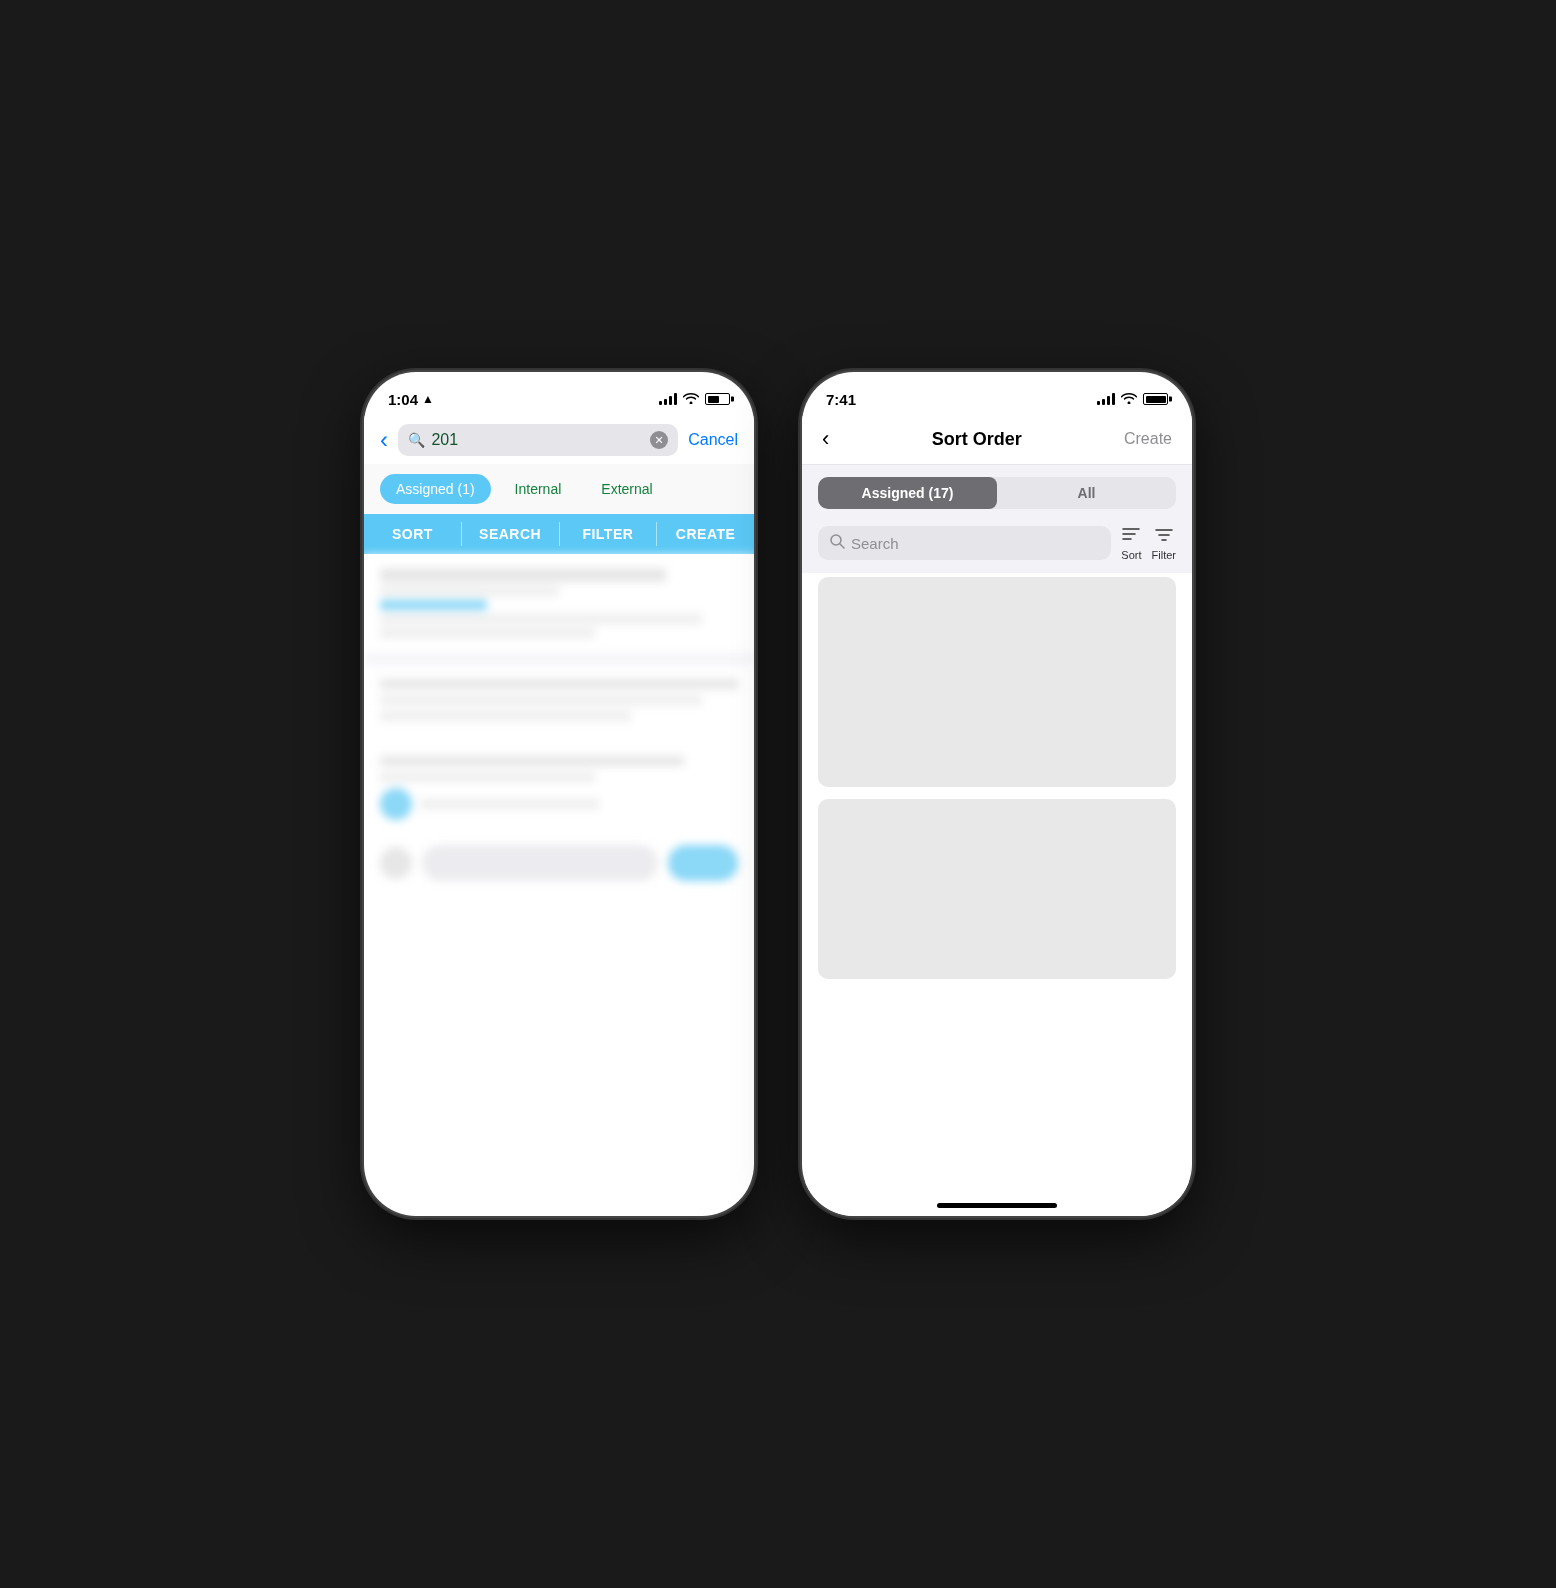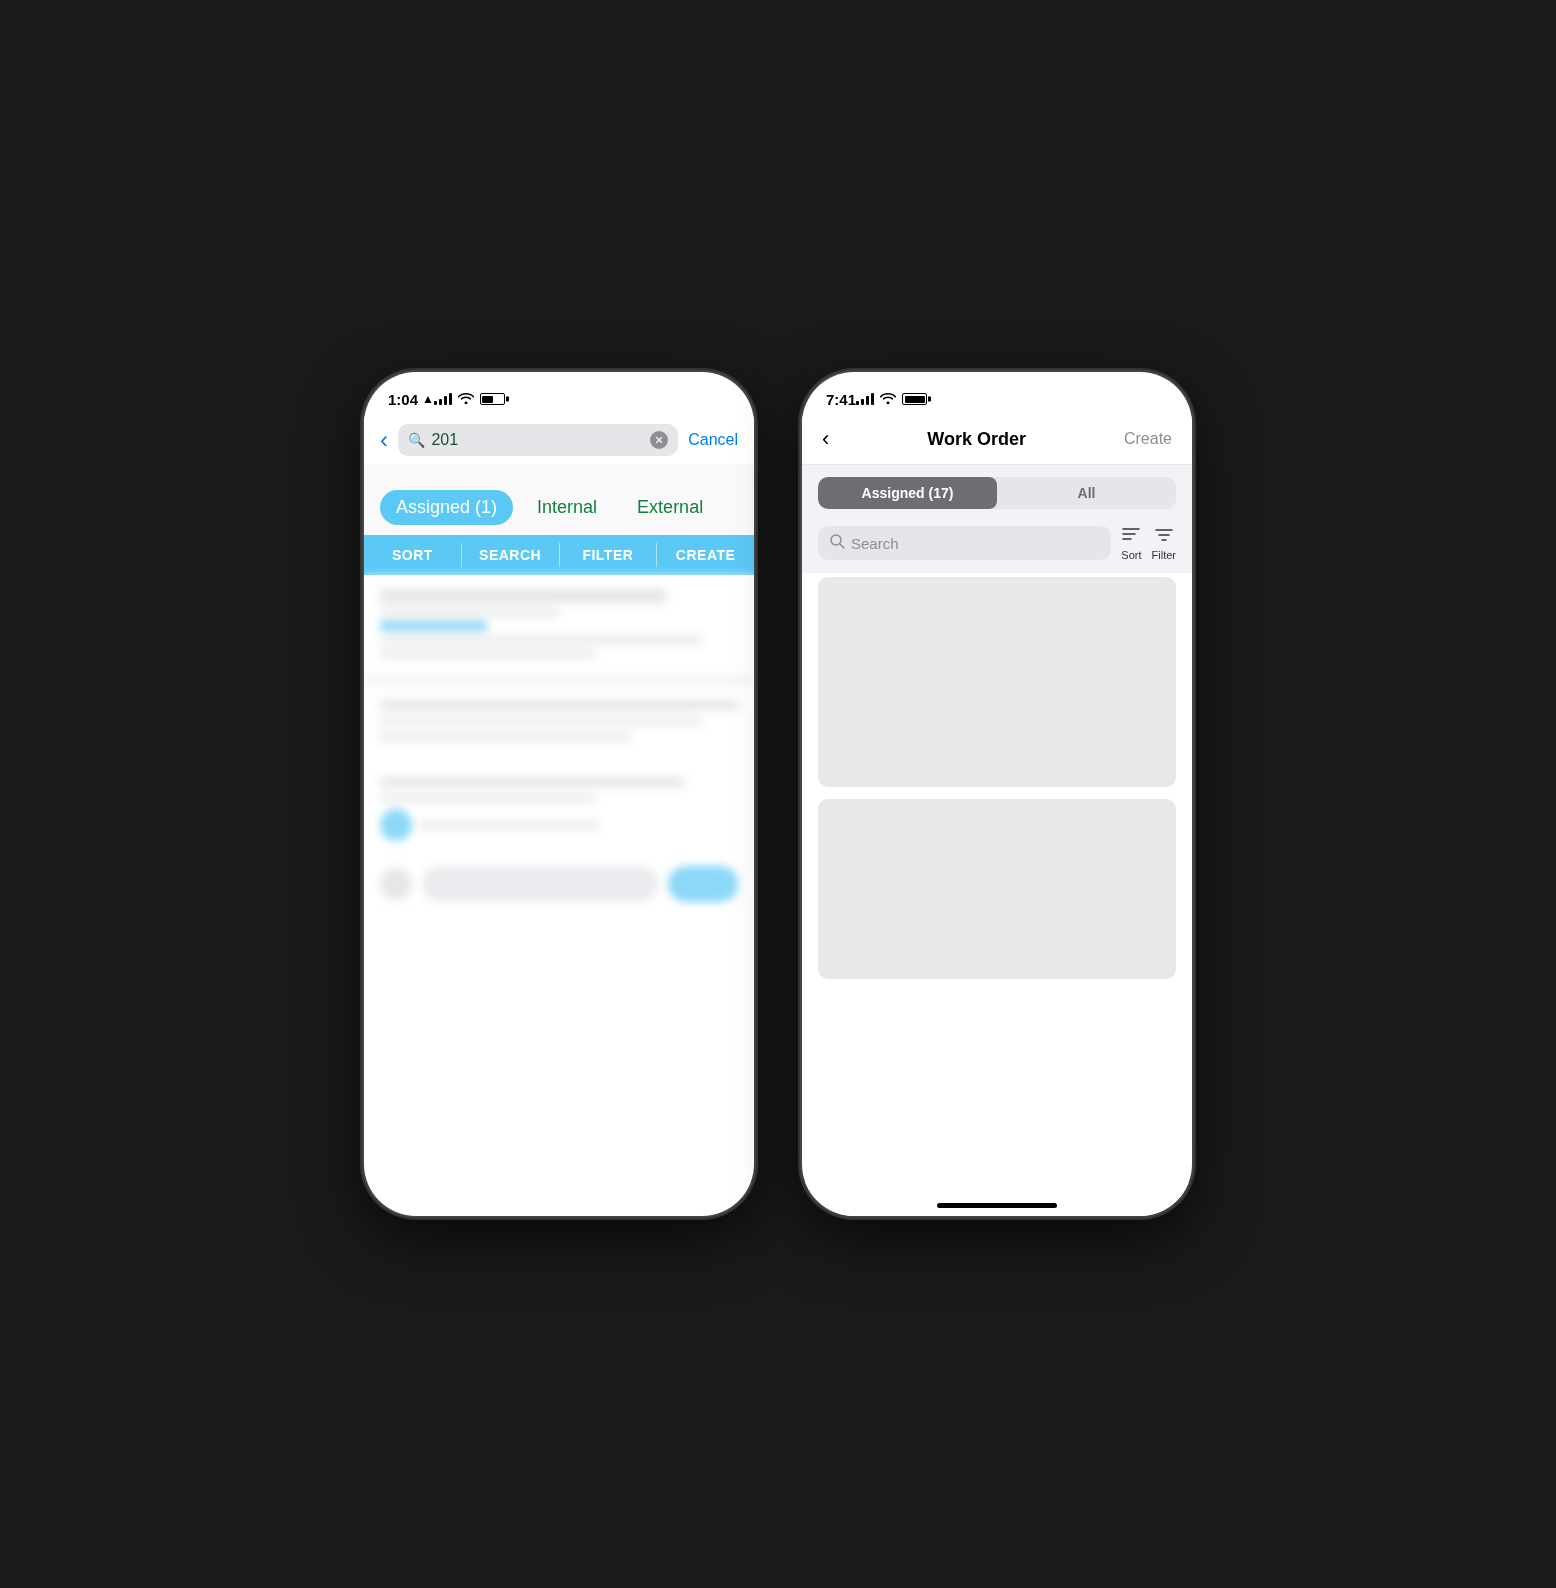--- a/index.html
+++ b/index.html
@@ -27,21 +27,21 @@
       box-shadow: 0 0 0 2px #444, 0 0 0 4px #333, 0 20px 60px rgba(0,0,0,0.7);
       overflow: hidden;
       display: flex;
       flex-direction: column;
       position: relative;
     }
 
     
     .status-bar {
       display: flex;
-      justify-content: flex-start;
+      justify-content: space-between;
       align-items: center;
       padding: 14px 24px 4px;
       height: 44px;
     }
     .status-time {
       font-size: 15px;
       font-weight: 600;
       color: #000;
     }
     .status-icons {
@@ -153,24 +153,23 @@
     
     .tabs-row {
       background: #f9f9f9;
       display: flex;
       padding: 10px 16px;
       gap: 8px;
     }
     .tab-pill {
       padding: 7px 16px;
       border-radius: 20px;
-      font-size: 18px;
+      font-size: 14px;
       font-weight: 500;
       cursor: pointer;
-      margin-top: 16px;
     }
     .tab-pill.active {
       background: #5bc8f5;
       color: #fff;
     }
     .tab-pill.inactive {
       background: transparent;
       color: #15803d;
     }
 
@@ -505,21 +504,21 @@
           </svg>
         </span>
         <div class="battery-icon battery-full">
           <div class="battery-fill" style="width:100%;background:#000;"></div>
         </div>
       </div>
     </div>
 
     <div class="nav-header">
       <span class="nav-back">‹</span>
-      <span class="nav-title">Work Order</span>
+      <span class="nav-title">Sort Order</span>
       <span class="nav-action">Create</span>
     </div>
 
     <div class="segment-control">
       <div class="segment-inner">
         <div class="segment-btn active">Assigned (17)</div>
         <div class="segment-btn inactive">All</div>
       </div>
     </div>
 

